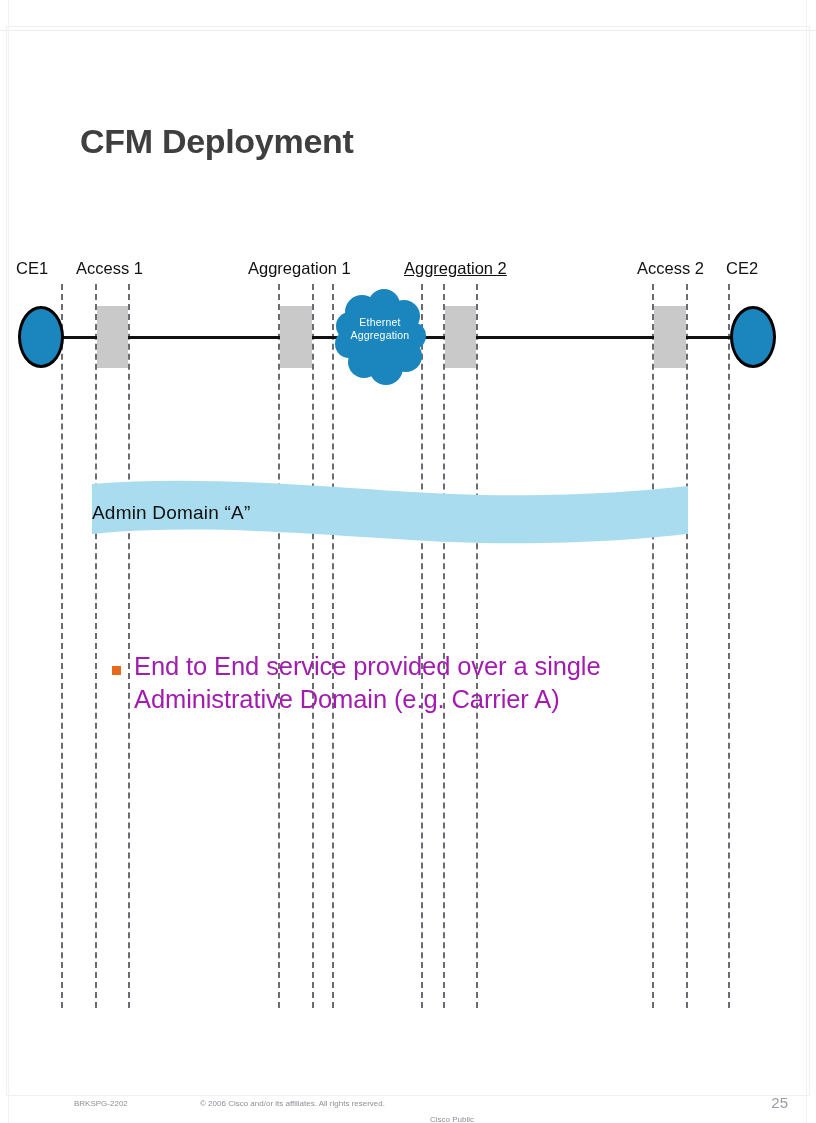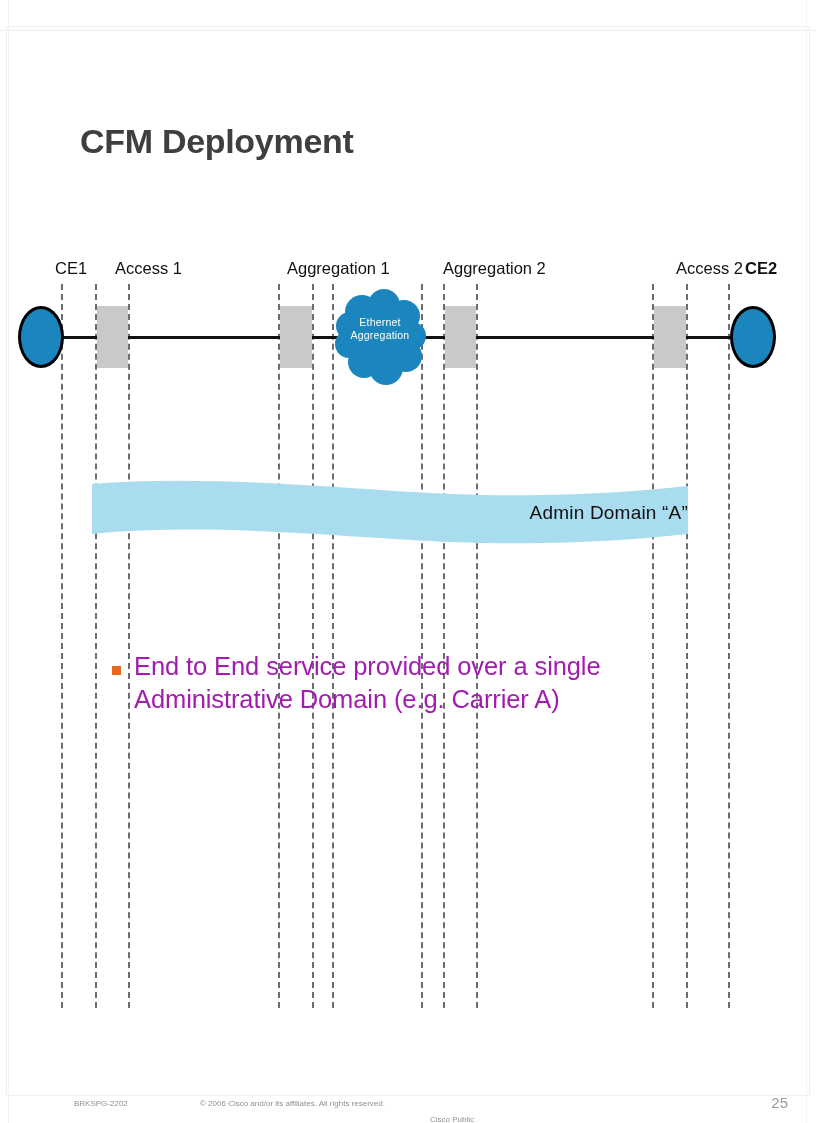--- a/index.html
+++ b/index.html
@@ -79,21 +79,20 @@
     width: 816px;
     height: 1123px;
   }
 
   .node-label {
     position: absolute;
     font-size: 16.5px;
     color: #111;
     white-space: nowrap;
     line-height: 1;
-    margin-left: 39px;
   }
 
   .vline {
     position: absolute;
     width: 0;
     border-left: 2px dashed #6b6b72;
     top: 284px;
     height: 724px;
   }
 
@@ -147,21 +146,21 @@
     top: 476px;
     width: 596px;
     height: 72px;
   }
   #ribbon svg { display: block; }
   #ribbon .ribbon-text {
     position: absolute;
     left: 0;
     top: 26px;
     width: 596px;
-    text-align: right;
+    text-align: left;
     font-size: 19px;
     color: #111;
     letter-spacing: 0.2px;
   }
 
   
   #bullet-block {
     position: absolute;
     left: 112px;
     top: 650px;
@@ -272,23 +271,23 @@
       </svg>
       <div class="cloud-text">
         <span>Ethernet</span><br>
         <span>Aggregation</span>
       </div>
     </div>
 
     <div class="node-label" style="left:16px;  top:260px;">CE1</div>
     <div class="node-label" style="left:76px;  top:260px;">Access 1</div>
     <div class="node-label" style="left:248px; top:260px;">Aggregation 1</div>
-    <div class="node-label" style="left:404px; top:260px;">Aggregation 2</div>
+    <div class="node-label" style="left:404px; top:260px;text-decoration:underline;">Aggregation 2</div>
     <div class="node-label" style="left:637px; top:260px;">Access 2</div>
-    <div class="node-label" style="left:706px; top:260px;font-weight:bold;">CE2</div>
+    <div class="node-label" style="left:726px; top:260px;">CE2</div>
 
     <div id="ribbon">
       <svg width="596" height="72" viewBox="0 0 596 72">
         <path d="M0,8 C120,-2 260,14 360,18 C460,22 540,16 596,10 L596,58 C540,64 460,70 360,66 C260,62 120,46 0,58 Z" fill="#a9dcee"></path>
       </svg>
       <div class="ribbon-text">Admin Domain “A”</div>
     </div>
   </div>
 
   <div id="bullet-block">

